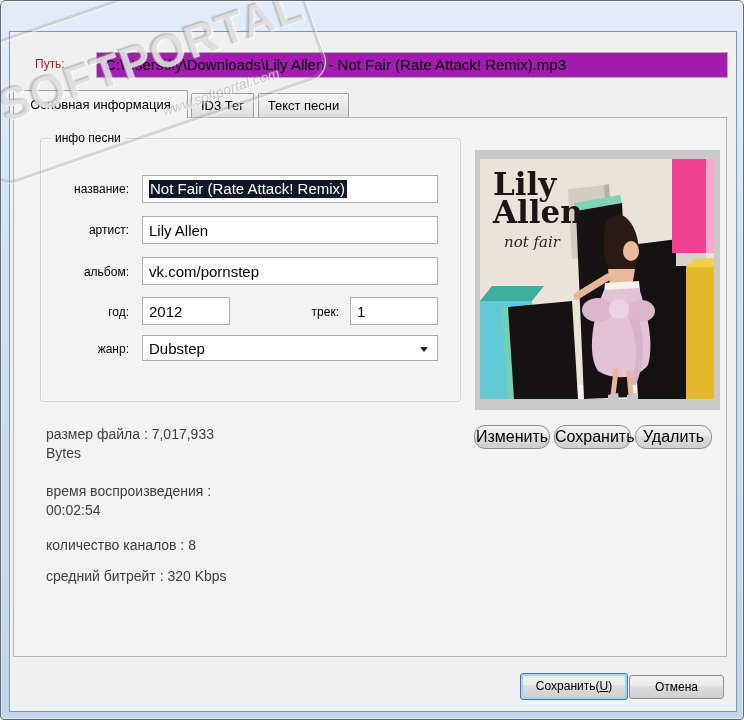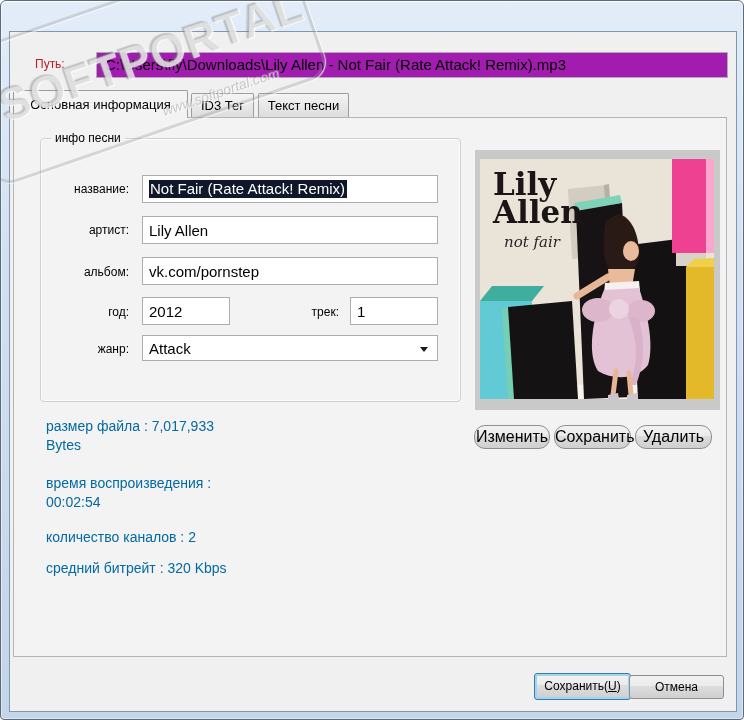--- a/index.html
+++ b/index.html
@@ -40,26 +40,26 @@
     display:flex;align-items:center;padding:0 6px;}
   .combo-arrow{position:absolute;right:9px;top:11px;width:0;height:0;border-left:4px solid transparent;
     border-right:4px solid transparent;border-top:5px solid #1a1a1a;}
   
   .artbox{position:absolute;left:461px;top:32px;width:245px;height:260px;background:#c9c9c9;}
   .artbox svg{position:absolute;left:5px;top:9px;}
   .abtn{position:absolute;top:307px;height:24px;font-size:16px;color:#000;text-align:center;line-height:22px;
     border:1px solid #8e8f8f;border-radius:11px;
     background:linear-gradient(180deg,#f2f2f2 0%,#ebebeb 45%,#dddddd 46%,#cfcfcf 100%);}
   
-  .iblock{position:absolute;left:32px;width:220px;font-size:14px;line-height:19px;color:#0369a1;}
+  .iblock{position:absolute;left:32px;width:220px;font-size:14px;line-height:19px;color:#404040;margin-top:8px;}
   
   .btn{position:absolute;font-size:12px;color:#000;text-align:center;border:1px solid #8e8f8f;border-radius:3px;
     background:linear-gradient(180deg,#f2f2f2 0%,#ebebeb 45%,#dddddd 46%,#cfcfcf 100%);}
   .btn.default{border:1px solid #3a7ca8;box-shadow:inset 0 0 0 2px #9fd5ef;}
-  .save-btn{left:524px;top:641px;width:97px;height:27px;line-height:24px;}
+  .save-btn{left:510px;top:641px;width:108px;height:27px;line-height:24px;}
   .cancel-btn{left:619px;top:643px;width:95px;height:24px;line-height:22px;}
   .ukey{text-decoration:underline;}
   
   .watermark{position:absolute;left:-36px;top:-6px;width:352px;height:140px;transform:rotate(-19deg);
     border:3px solid rgba(150,150,150,.32);border-radius:20px;pointer-events:none;z-index:40;
     box-shadow:1px 1px 1px rgba(255,255,255,.75), inset 1px 1px 1px rgba(255,255,255,.75);}
   .wm-brand{position:absolute;left:26px;top:34px;font-size:46px;font-weight:bold;letter-spacing:1px;
     color:rgba(140,140,140,.22);text-shadow:1px 1px 1px rgba(255,255,255,.85),-1px -1px 1px rgba(100,100,100,.28);}
   .wm-url{position:absolute;right:46px;bottom:8px;font-size:14px;font-style:italic;
     color:rgba(135,135,135,.4);text-shadow:1px 1px 1px rgba(255,255,255,.8);}
@@ -94,21 +94,21 @@
 
       <div class="finput" style="left:128px;top:57px;width:296px;height:28px;">
         <span class="sel">Not Fair (Rate Attack! Remix)</span>
       </div>
       <input class="finput" style="left: 128px; top: 98px; width: 296px; height: 28px;" value="Lily Allen">
       <input class="finput" style="left: 128px; top: 139px; width: 296px; height: 28px;" value="vk.com/pornstep">
       <input class="finput" style="left: 128px; top: 179px; width: 88px; height: 28px;" value="2012">
       <input class="finput" style="left: 336px; top: 179px; width: 88px; height: 28px;" value="1">
 
       <div class="combo" style="left:128px;top:217px;width:296px;height:26px;">
-        <span>Attack</span>
+        <span>Dubstep</span>
         <span class="combo-arrow"></span>
       </div>
 
       <div class="artbox">
         <svg width="234" height="240" viewBox="0 0 234 240">
           <rect x="0" y="0" width="234" height="240" fill="#eae3d8"></rect>
           <polygon points="0,230 234,220 234,240 0,240" fill="#f5f3ef"></polygon>
 
           <polygon points="0,142 52,142 64,127 12,127" fill="#3fae9e"></polygon>
           <rect x="0" y="142" width="52" height="98" fill="#62cad4"></rect>
@@ -158,21 +158,21 @@
 
       <div class="iblock" style="top:299px;">
         <div>размер файла : 7,017,933</div>
           <div>Bytes</div>
       </div>
       <div class="iblock" style="top:356px;">
         <div>время воспроизведения :</div>
           <div>00:02:54</div>
       </div>
       <div class="iblock" style="top:410px;">
-        <div>количество каналов : 2</div>
+        <div>количество каналов : 8</div>
           <div></div>
       </div>
       <div class="iblock" style="top:441px;">
         <div>средний битрейт : 320 Kbps</div>
           <div></div>
       </div>
 
     </div>
 
     <div class="btn default save-btn"><span>Сохранить(</span><span class="ukey">U</span><span>)</span></div>

